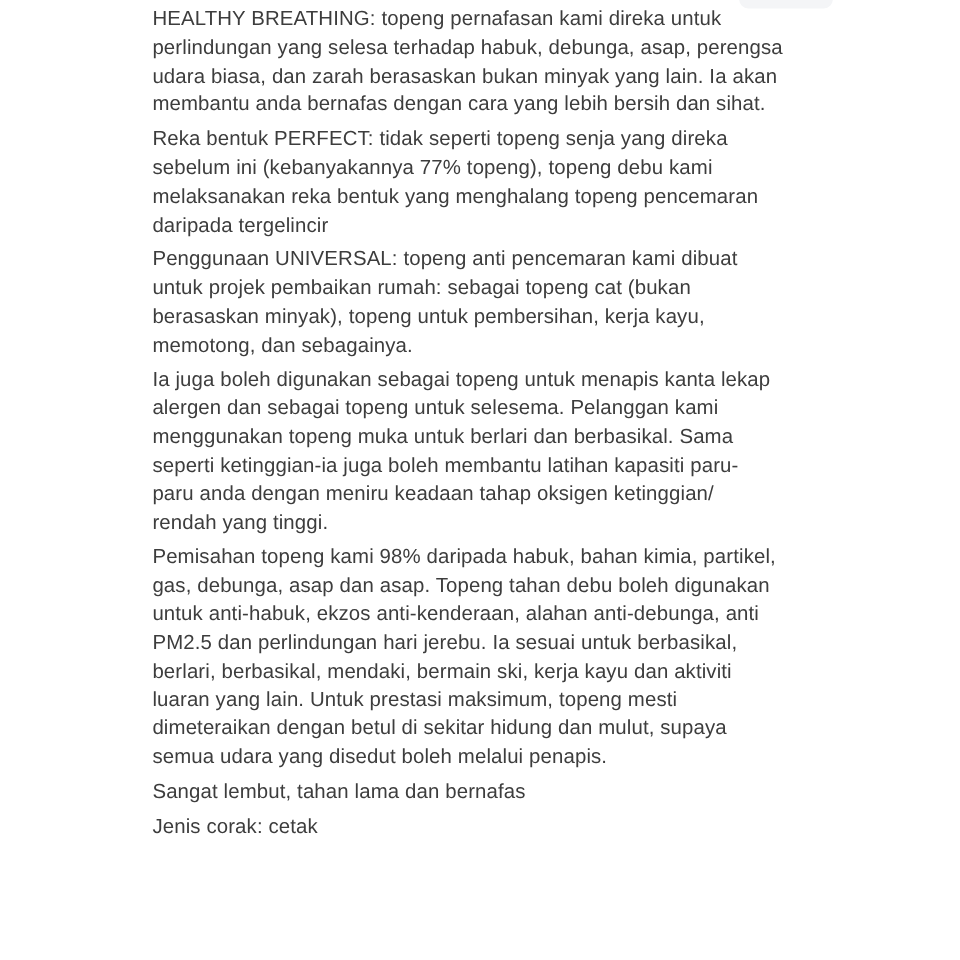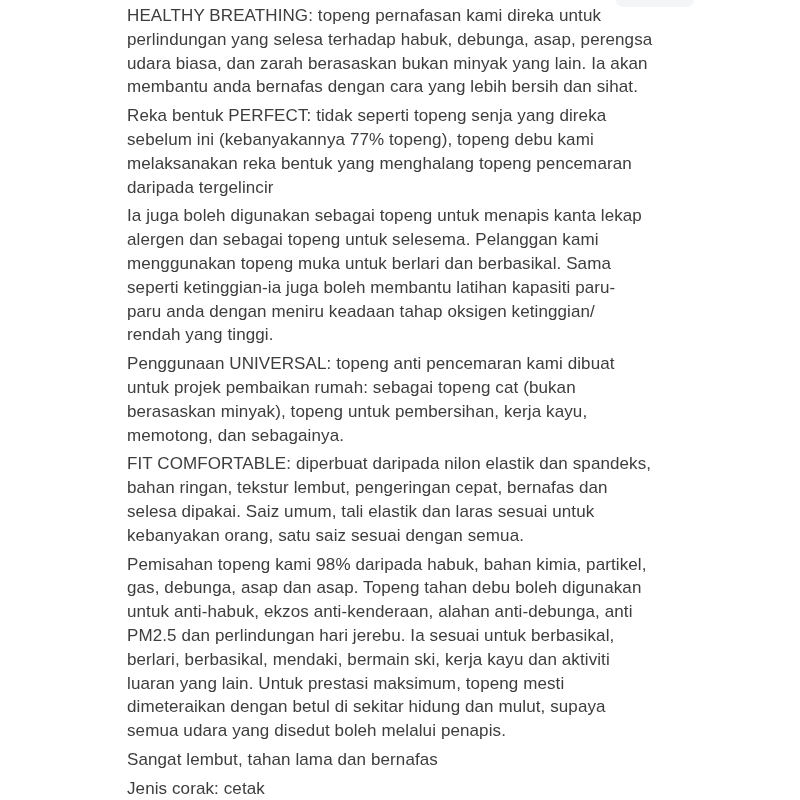--- a/index.html
+++ b/index.html
@@ -45,34 +45,30 @@
 
 <div class="description">
   <p>HEALTHY BREATHING: topeng pernafasan kami direka untuk
 perlindungan yang selesa terhadap habuk, debunga, asap, perengsa
 udara biasa, dan zarah berasaskan bukan minyak yang lain. Ia akan
 membantu anda bernafas dengan cara yang lebih bersih dan sihat.</p>
   <p>Reka bentuk PERFECT: tidak seperti topeng senja yang direka
 sebelum ini (kebanyakannya 77% topeng), topeng debu kami
 melaksanakan reka bentuk yang menghalang topeng pencemaran
 daripada tergelincir</p>
+  <p>Penggunaan UNIVERSAL: topeng anti pencemaran kami dibuat
+untuk projek pembaikan rumah: sebagai topeng cat (bukan
+berasaskan minyak), topeng untuk pembersihan, kerja kayu,
+memotong, dan sebagainya.</p>
   <p>Ia juga boleh digunakan sebagai topeng untuk menapis kanta lekap
 alergen dan sebagai topeng untuk selesema. Pelanggan kami
 menggunakan topeng muka untuk berlari dan berbasikal. Sama
 seperti ketinggian-ia juga boleh membantu latihan kapasiti paru-
 paru anda dengan meniru keadaan tahap oksigen ketinggian/
 rendah yang tinggi.</p>
-  <p>Penggunaan UNIVERSAL: topeng anti pencemaran kami dibuat
-untuk projek pembaikan rumah: sebagai topeng cat (bukan
-berasaskan minyak), topeng untuk pembersihan, kerja kayu,
-memotong, dan sebagainya.</p>
-  <p>FIT COMFORTABLE: diperbuat daripada nilon elastik dan spandeks,
-bahan ringan, tekstur lembut, pengeringan cepat, bernafas dan
-selesa dipakai. Saiz umum, tali elastik dan laras sesuai untuk
-kebanyakan orang, satu saiz sesuai dengan semua.</p>
   <p>Pemisahan topeng kami 98% daripada habuk, bahan kimia, partikel,
 gas, debunga, asap dan asap. Topeng tahan debu boleh digunakan
 untuk anti-habuk, ekzos anti-kenderaan, alahan anti-debunga, anti
 PM2.5 dan perlindungan hari jerebu. Ia sesuai untuk berbasikal,
 berlari, berbasikal, mendaki, bermain ski, kerja kayu dan aktiviti
 luaran yang lain. Untuk prestasi maksimum, topeng mesti
 dimeteraikan dengan betul di sekitar hidung dan mulut, supaya
 semua udara yang disedut boleh melalui penapis.</p>
   <p>Sangat lembut, tahan lama dan bernafas</p>
   <p>Jenis corak: cetak</p>

